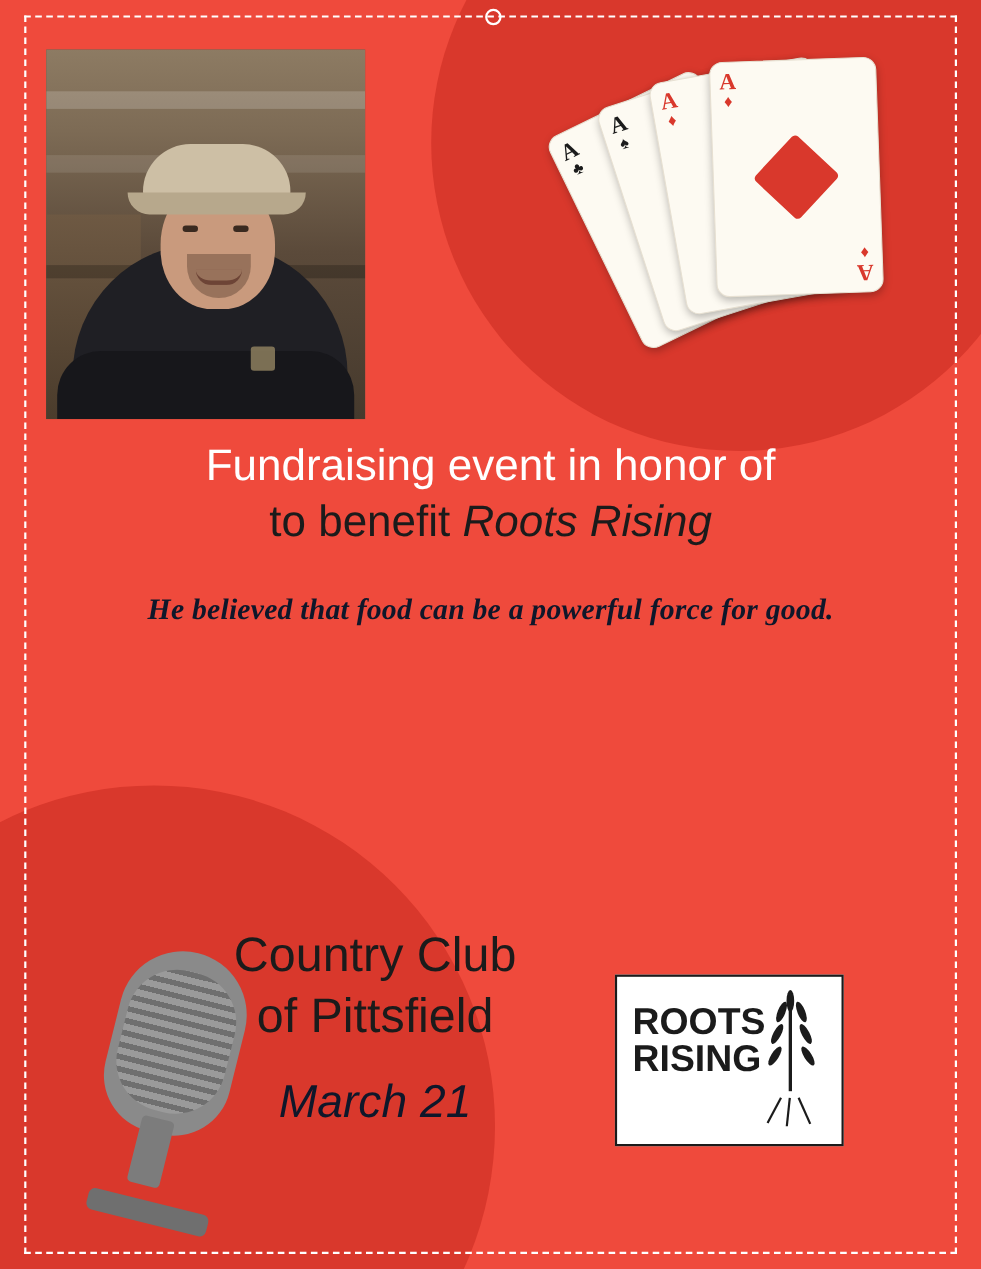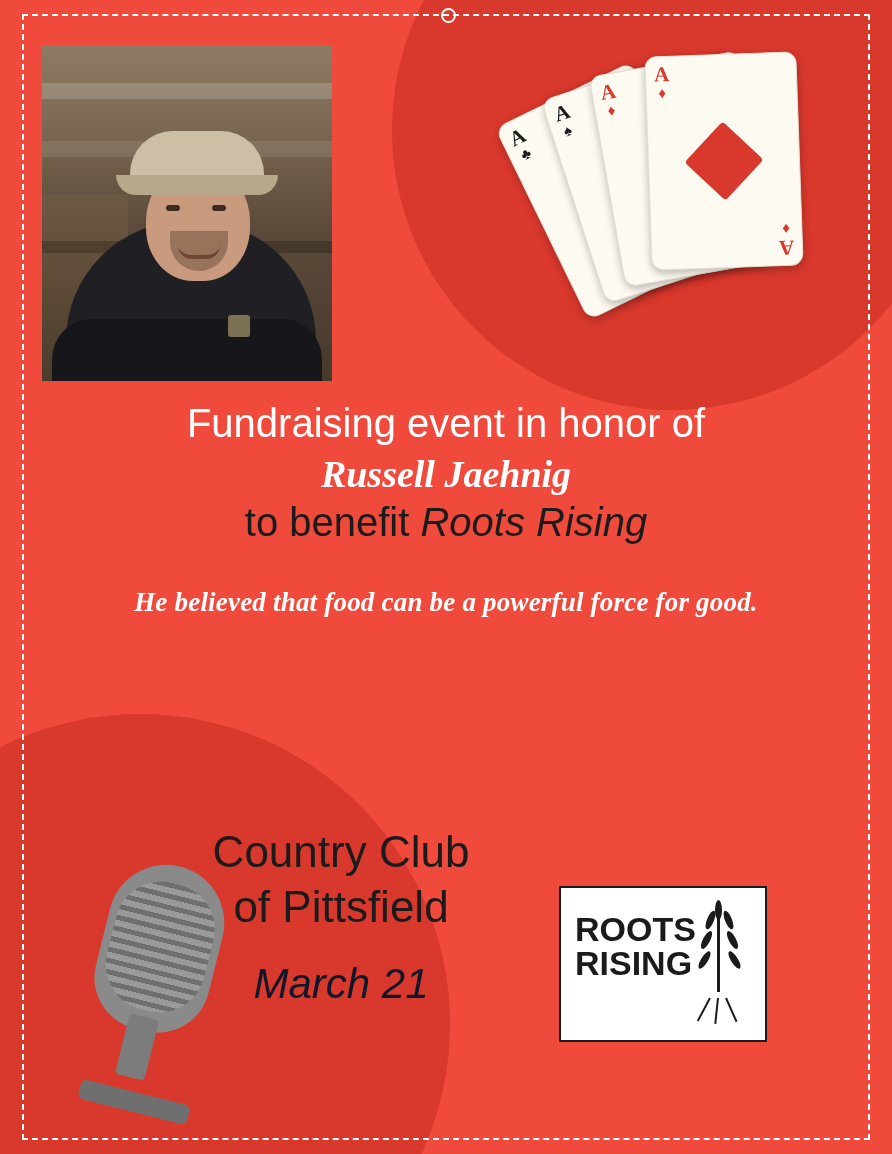--- a/index.html
+++ b/index.html
@@ -321,36 +321,36 @@
   }
   .benefit {
     color: #1b1b1b;
     font-size: 40px;
     margin: 0 0 6px 0;
   }
   .benefit em {
     font-style: italic;
   }
   .quote {
-    color: #ffffff;
+    color: #0f172a;
     font-family: "Liberation Serif", serif;
     font-style: italic;
     font-weight: bold;
     font-size: 27px;
     margin: 42px 0 0 0;
     letter-spacing: .2px;
   }
   .venue-row {
     position: absolute;
     left: 16px;
     right: 0;
     top: 810px;
     z-index: 20;
     display: flex;
-    align-items: flex-start;
+    align-items: center;
     justify-content: center;
     padding: 0 24px;
     box-sizing: border-box;
   }
   .venue-text {
     text-align: center;
     color: #1b1b1b;
     margin-right: 18px;
     margin-top: 14px;
     width: 400px;
@@ -478,21 +478,20 @@
   <div class="mic">
     <div class="head">
       <div class="grill"></div>
     </div>
     <div class="neck"></div>
     <div class="base"></div>
   </div>
 
   <div class="content">
     <div class="subtitle">Fundraising event in honor of</div>
-    <div class="honoree">Russell Jaehnig</div>
     <div class="benefit"><span>to benefit </span><em>Roots Rising</em></div>
     <div class="quote">He believed that food can be a powerful force for good.</div>
   </div>
 
   <div class="venue-row">
     <div class="venue-text">
       <div class="line">Country Club</div>
       <div class="line">of Pittsfield</div>
       <div class="date">March 21</div>
     </div>

